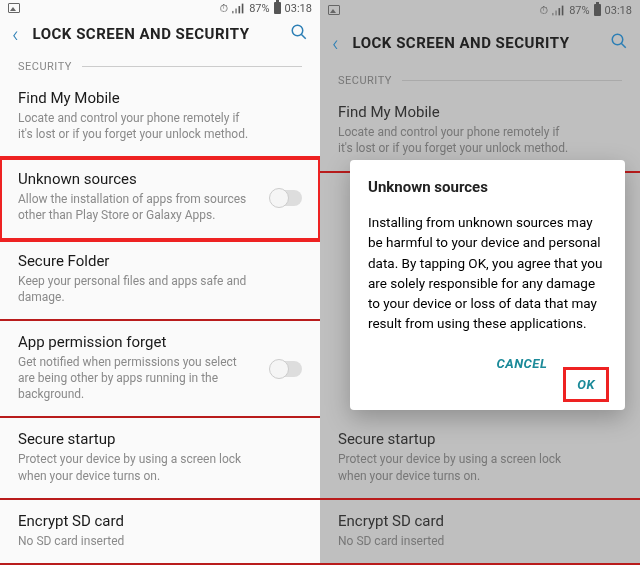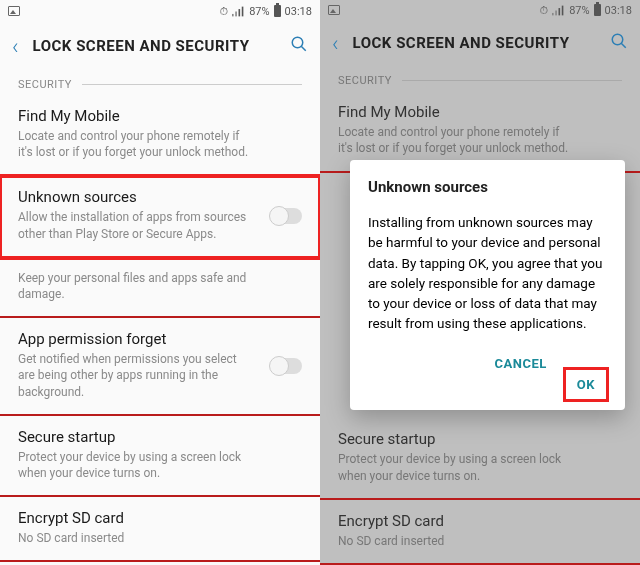--- a/index.html
+++ b/index.html
@@ -24,21 +24,21 @@
   .toggle::after { content: ''; position: absolute; width: 18px; height: 18px; background: #f5f5f5; border: 1px solid #ccc; border-radius: 50%; top: -2px; left: -1px; }
   .red-box { outline: 4px solid #e22; outline-offset: -2px; }
   .screen.right .item { background: transparent; }
   .screen.right .item-title { color: #333; }
   .screen.right .item-desc { color: #777; }
   .screen.right .section-label { color: #777; }
   .screen.right .section-line { background: #aaa; }
   .dialog { position: absolute; left: 30px; right: 15px; top: 160px; background: #fff; border-radius: 4px; padding: 18px 18px 10px; box-shadow: 0 8px 24px rgba(0,0,0,0.25); }
   .dialog-title { font-weight: 700; font-size: 15px; color: #222; margin-bottom: 16px; }
   .dialog-body { font-size: 13.5px; color: #000000; line-height: 1.5; margin-bottom: 14px; }
-  .dialog-actions { display: flex; justify-content: flex-end; gap: 6px; }
+  .dialog-actions { display: flex; justify-content: flex-end; gap: 6px; font-style: italic; }
   .dialog-btn { font-weight: 700; font-size: 13px; color: #1b8a99; padding: 8px 12px; letter-spacing: 0.5px; }
   .dialog-btn.ok-box { outline: 3px solid #e22; outline-offset: -1px; margin-top: 21px; }
   svg.sig { width: 13px; height: 11px; }
   .batt { display: inline-block; width: 7px; height: 12px; background: #555; border-radius: 1px; position: relative; }
   .batt::before { content:''; position:absolute; top:-2px; left:2px; width:3px; height:2px; background:#555; }
   .pic-ic { width:12px; height:10px; border:1.5px solid #666; border-radius:1px; position:relative; }
   .pic-ic::after { content:''; position:absolute; bottom:1px; left:1px; width:0; height:0; border-left:3px solid transparent; border-right:3px solid transparent; border-bottom:4px solid #666; }
 </style>
 </head>
 <body>
@@ -76,25 +76,26 @@
     <span class="section-line"></span>
   </div>
 
   <div class="item">
     <div class="item-title">Find My Mobile</div>
     <div class="item-desc">Locate and control your phone remotely if it's lost or if you forget your unlock method.</div>
   </div>
 
   <div class="item red-box">
     <div class="item-title">Unknown sources</div>
-    <div class="item-desc">Allow the installation of apps from sources other than Play Store or Secure Apps.</div>
+    <div class="item-desc">Allow the installation of apps from sources other than Play Store or Galaxy Apps.</div>
     <div class="toggle"></div>
   </div>
 
   <div class="item">
+    <div class="item-title">Secure Folder</div>
     <div class="item-desc">Keep your personal files and apps safe and damage.</div>
   </div>
 
   <div class="item">
     <div class="item-title">App permission forget</div>
     <div class="item-desc">Get notified when permissions you select are being other by apps running in the background.</div>
     <div class="toggle"></div>
   </div>
 
   <div class="item">

